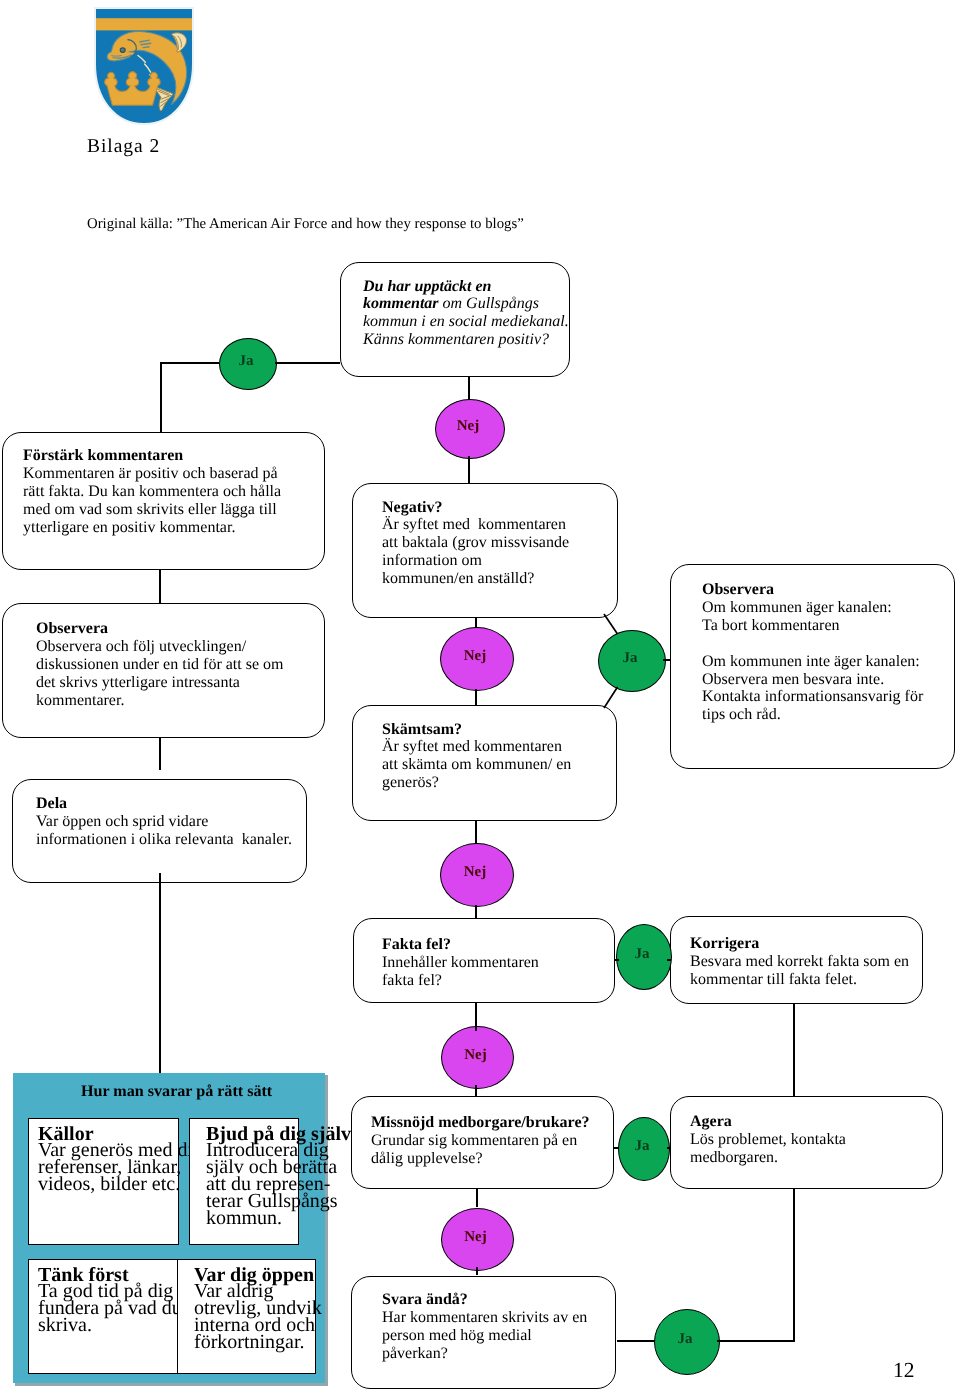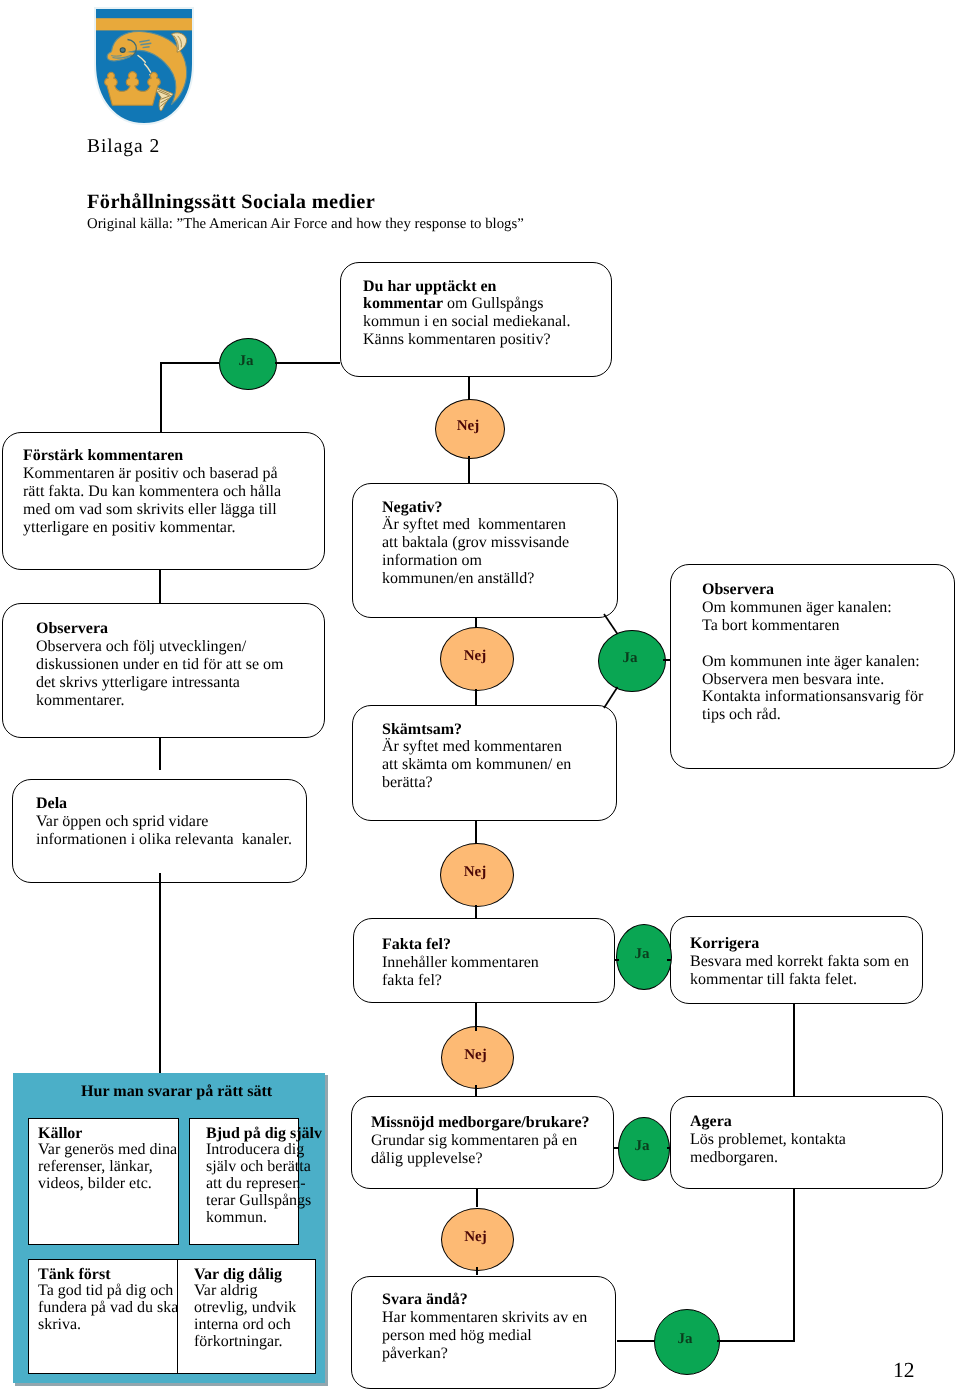--- a/index.html
+++ b/index.html
@@ -24,30 +24,30 @@
        background:#fff;}
   .box .bt{position:absolute;font-size:16px;line-height:17.9px;}
   .ln{white-space:pre;}
   .ttl{font-weight:bold;}
   .ln{white-space:pre;}
   .node{position:absolute;border:1.7px solid #000;border-radius:50%;
         display:flex;align-items:center;justify-content:center;
         font-size:15px;font-weight:bold;line-height:1;}
   .node span{position:relative;top:-2.5px;left:-2px;}
   .yes{background:#0AA653;color:#0b3b1c;}
-  .no{background:#fdba74;color:#4a0707;}
+  .no{background:#d946ef;color:#4a0707;}
   .line{position:absolute;background:#000;}
 
   
   #tblwrap{position:absolute;}
   #tblshadow{position:absolute;background:#93a6ae;}
   #tblbg{position:absolute;background:#4BAFC8;}
   #tblhead{position:absolute;text-align:left;font-weight:bold;font-size:16.1px;}
   .cell{position:absolute;box-sizing:border-box;border:1.7px solid #000;background:#fff;}
-  .cell .ci{position:absolute;left:9px;top:6.5px;right:2px;font-size:16px;line-height:16.9px;}
+  .cell .ci{position:absolute;left:9px;top:6.5px;right:2px;font-size:20px;line-height:16.9px;}
   .cell.c2 .ci{left:16px;}
 </style>
 </head>
 <body>
 
 <div id="page">
 
   <svg id="logo" viewBox="0 0 100 120" width="100" height="120">
     <defs>
       <clipPath id="shieldClip">
@@ -129,25 +129,24 @@
                  C64.1,71.1 65.5,72.1 66.0,73.7
                  C66.6,75.7 65.7,77.8 63.9,78.6
                  L58.6,98.2 Z" fill="#e8a93b" stroke="#b08a3e" stroke-width="1.1" stroke-linejoin="round"></path>
       </g>
     </g>
     <path d="M1,1 H99 V57 C99,92 79,117 50,117 C21,117 1,92 1,57 Z" fill="none" stroke="#e8f2f6" stroke-width="2"></path>
   </svg>
 
 
   <div id="appendix">Bilaga 2</div>
-  <div id="doctitle">Förhållningssätt Sociala medier</div>
   <div id="docsub">Original källa: ”The American Air Force and how they response to blogs”</div>
   <div id="pageno">12</div>
 
-  <div class="box" style="left:340px;top:262px;width:272px;height:115px;">
+  <div class="box" style="left:340px;top:262px;width:230px;height:115px;font-style:italic;">
     <div class="bt" style="left:22px;top:14.5px;">
       <div class="bd">
           <div class="ln ttl">Du har upptäckt en</div>
           <div class="ln"><b>kommentar</b> om Gullspångs</div>
           <div class="ln">kommun i en social mediekanal.</div>
           <div class="ln">Känns kommentaren positiv?</div>
         </div>
     </div>
   </div>
   <div class="box" style="left:2px;top:432px;width:323px;height:138px;">
@@ -205,21 +204,21 @@
           <div class="ln">tips och råd.</div>
         </div>
     </div>
   </div>
   <div class="box" style="left:352px;top:705px;width:265px;height:116px;">
     <div class="bt" style="left:29px;top:14.5px;">
       <div class="bd">
           <div class="ln ttl">Skämtsam?</div>
           <div class="ln">Är syftet med kommentaren</div>
           <div class="ln">att skämta om kommunen/ en</div>
-          <div class="ln">berätta?</div>
+          <div class="ln">generös?</div>
         </div>
     </div>
   </div>
   <div class="box" style="left:353px;top:918px;width:262px;height:85px;">
     <div class="bt" style="left:28px;top:17px;">
       <div class="bd">
           <div class="ln ttl">Fakta fel?</div>
           <div class="ln">Innehåller kommentaren</div>
           <div class="ln">fakta fel?</div>
         </div>
@@ -349,21 +348,21 @@
     <div class="cell" style="left:15px;top:186px;width:151px;height:115px;">
       <div class="ci">
           <div class="ln ttl">Tänk först</div>
           <div class="ln">Ta god tid på dig och</div>
           <div class="ln">fundera på vad du ska</div>
           <div class="ln">skriva.</div>
         </div>
     </div>
     <div class="cell c2" style="left:164px;top:186px;width:139px;height:115px;">
       <div class="ci">
-          <div class="ln ttl">Var dig dålig</div>
+          <div class="ln ttl">Var dig öppen</div>
           <div class="ln">Var aldrig</div>
           <div class="ln">otrevlig, undvik</div>
           <div class="ln">interna ord och</div>
           <div class="ln">förkortningar.</div>
         </div>
     </div>
   </div>
 
 </div>
 

